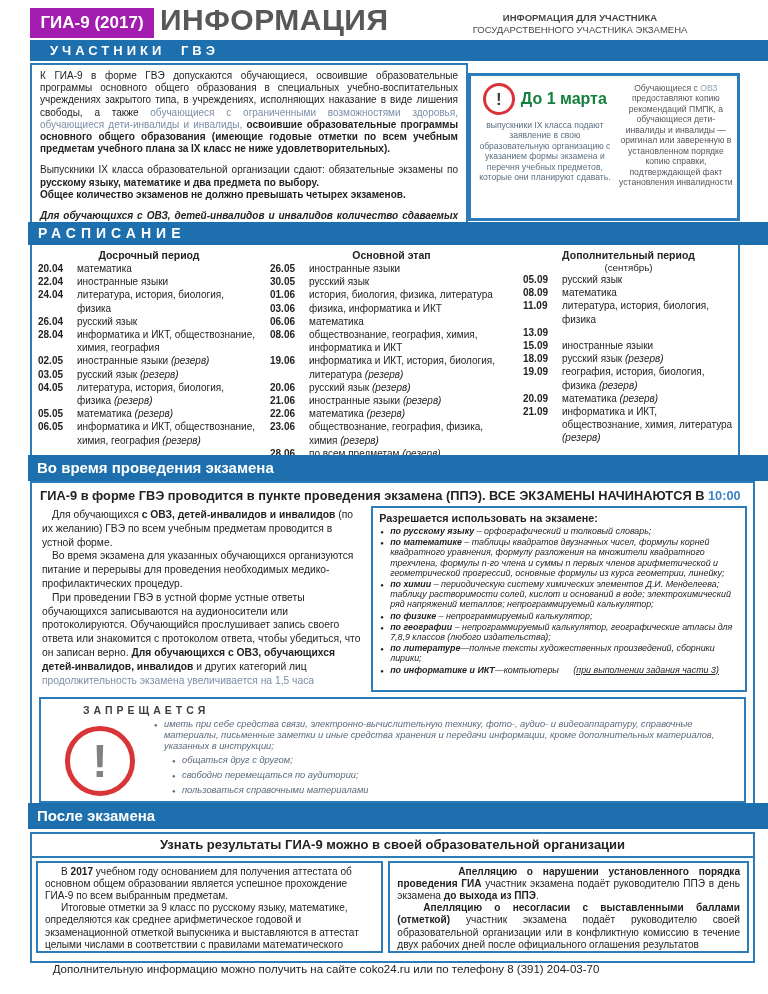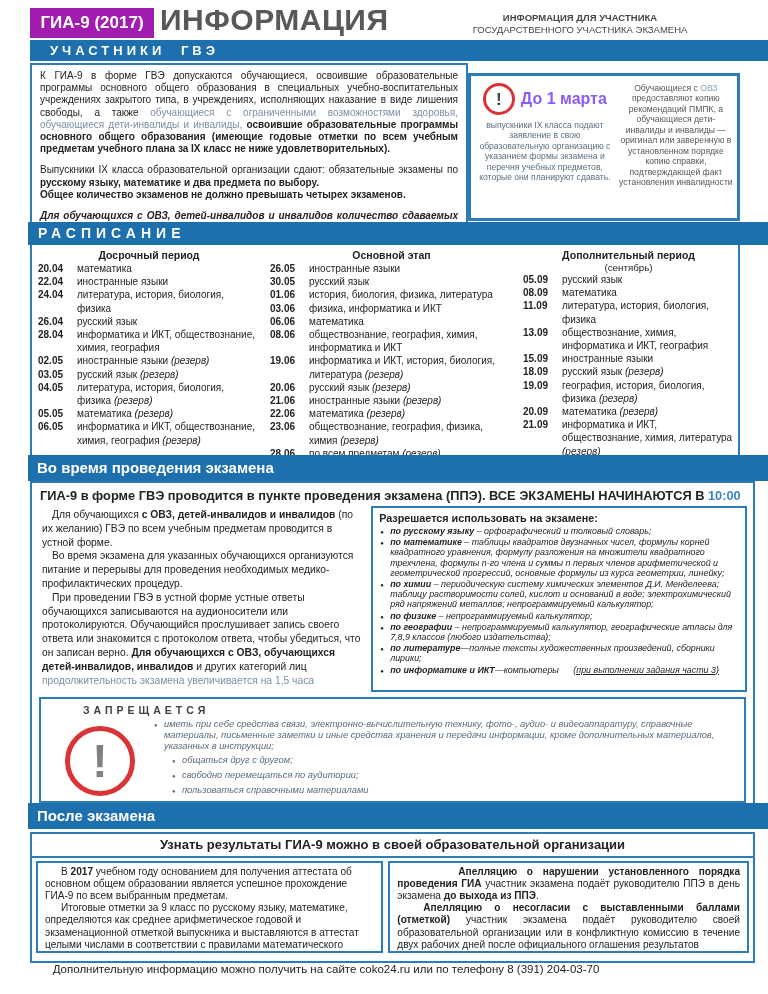--- a/index.html
+++ b/index.html
@@ -15,21 +15,21 @@
   .bar-participants{left:30px;top:40px;height:21px;font-size:13px;letter-spacing:4px;word-spacing:8px;line-height:21px;padding-left:20px;}
   
   .intro-box{left:30px;top:63px;width:418px;height:147px;border:2px solid #2d7cba;padding:5px 8px;font-size:10px;line-height:1.22;text-align:justify;overflow:hidden;}
   .intro-box p{margin:0;}
   .intro-box p.gap{margin-bottom:9px;}
   .deadline-box{left:468px;top:73px;width:258px;height:132px;border:3px solid #2d7cba;display:flex;padding:5px 4px;gap:4px;}
   .dl-left{width:55%;text-align:center;}
   .dl-head{display:flex;align-items:center;justify-content:center;gap:6px;margin:2px 0 5px;}
   .warn-icon-sm{width:26px;height:26px;border:3px solid #d93438;border-radius:50%;display:flex;align-items:center;justify-content:center;flex:none;}
   .warn-icon-sm span{font-weight:bold;font-size:17px;color:#3f4042;line-height:1;}
-  .dl-title{font-size:16px;font-weight:bold;color:#8b5cf6;}
+  .dl-title{font-size:16px;font-weight:bold;color:#15803d;}
   .dl-text{font-size:8.6px;line-height:1.22;color:#5b6e80;}
   .dl-right{width:45%;text-align:center;font-size:8.6px;line-height:1.22;color:#53575c;padding-top:2px;}
   
   .bar-schedule{left:28px;top:222px;height:23px;font-size:14px;letter-spacing:5px;line-height:23px;padding-left:10px;}
   .sched-box{left:30px;top:245px;width:706px;height:210px;border-left:2px solid #2d7cba;border-right:2px solid #2d7cba;display:flex;overflow:hidden;}
   .sched-col{overflow:hidden;}
   .sc0{width:222px;padding-left:6px;}
   .sc1{width:243px;padding-left:10px;}
   .sc2{flex:1;padding-left:10px;padding-right:4px;}
   .sched-head{text-align:center;font-weight:bold;font-size:10.5px;margin:4px 0 1px;}
@@ -218,21 +218,20 @@
         <div class="srow">
           <span class="sdate">08.09</span>
           <span class="ssub">математика</span>
         </div>
         <div class="srow">
           <span class="sdate">11.09</span>
           <span class="ssub">литература, история, биология, физика</span>
         </div>
         <div class="srow">
           <span class="sdate">13.09</span>
-          <span class="ssub">обществознание, химия, информатика и ИКТ, география</span>
         </div>
         <div class="srow">
           <span class="sdate">15.09</span>
           <span class="ssub">иностранные языки</span>
         </div>
         <div class="srow">
           <span class="sdate">18.09</span>
           <span class="ssub">русский язык <i>(резерв)</i></span>
         </div>
         <div class="srow">

